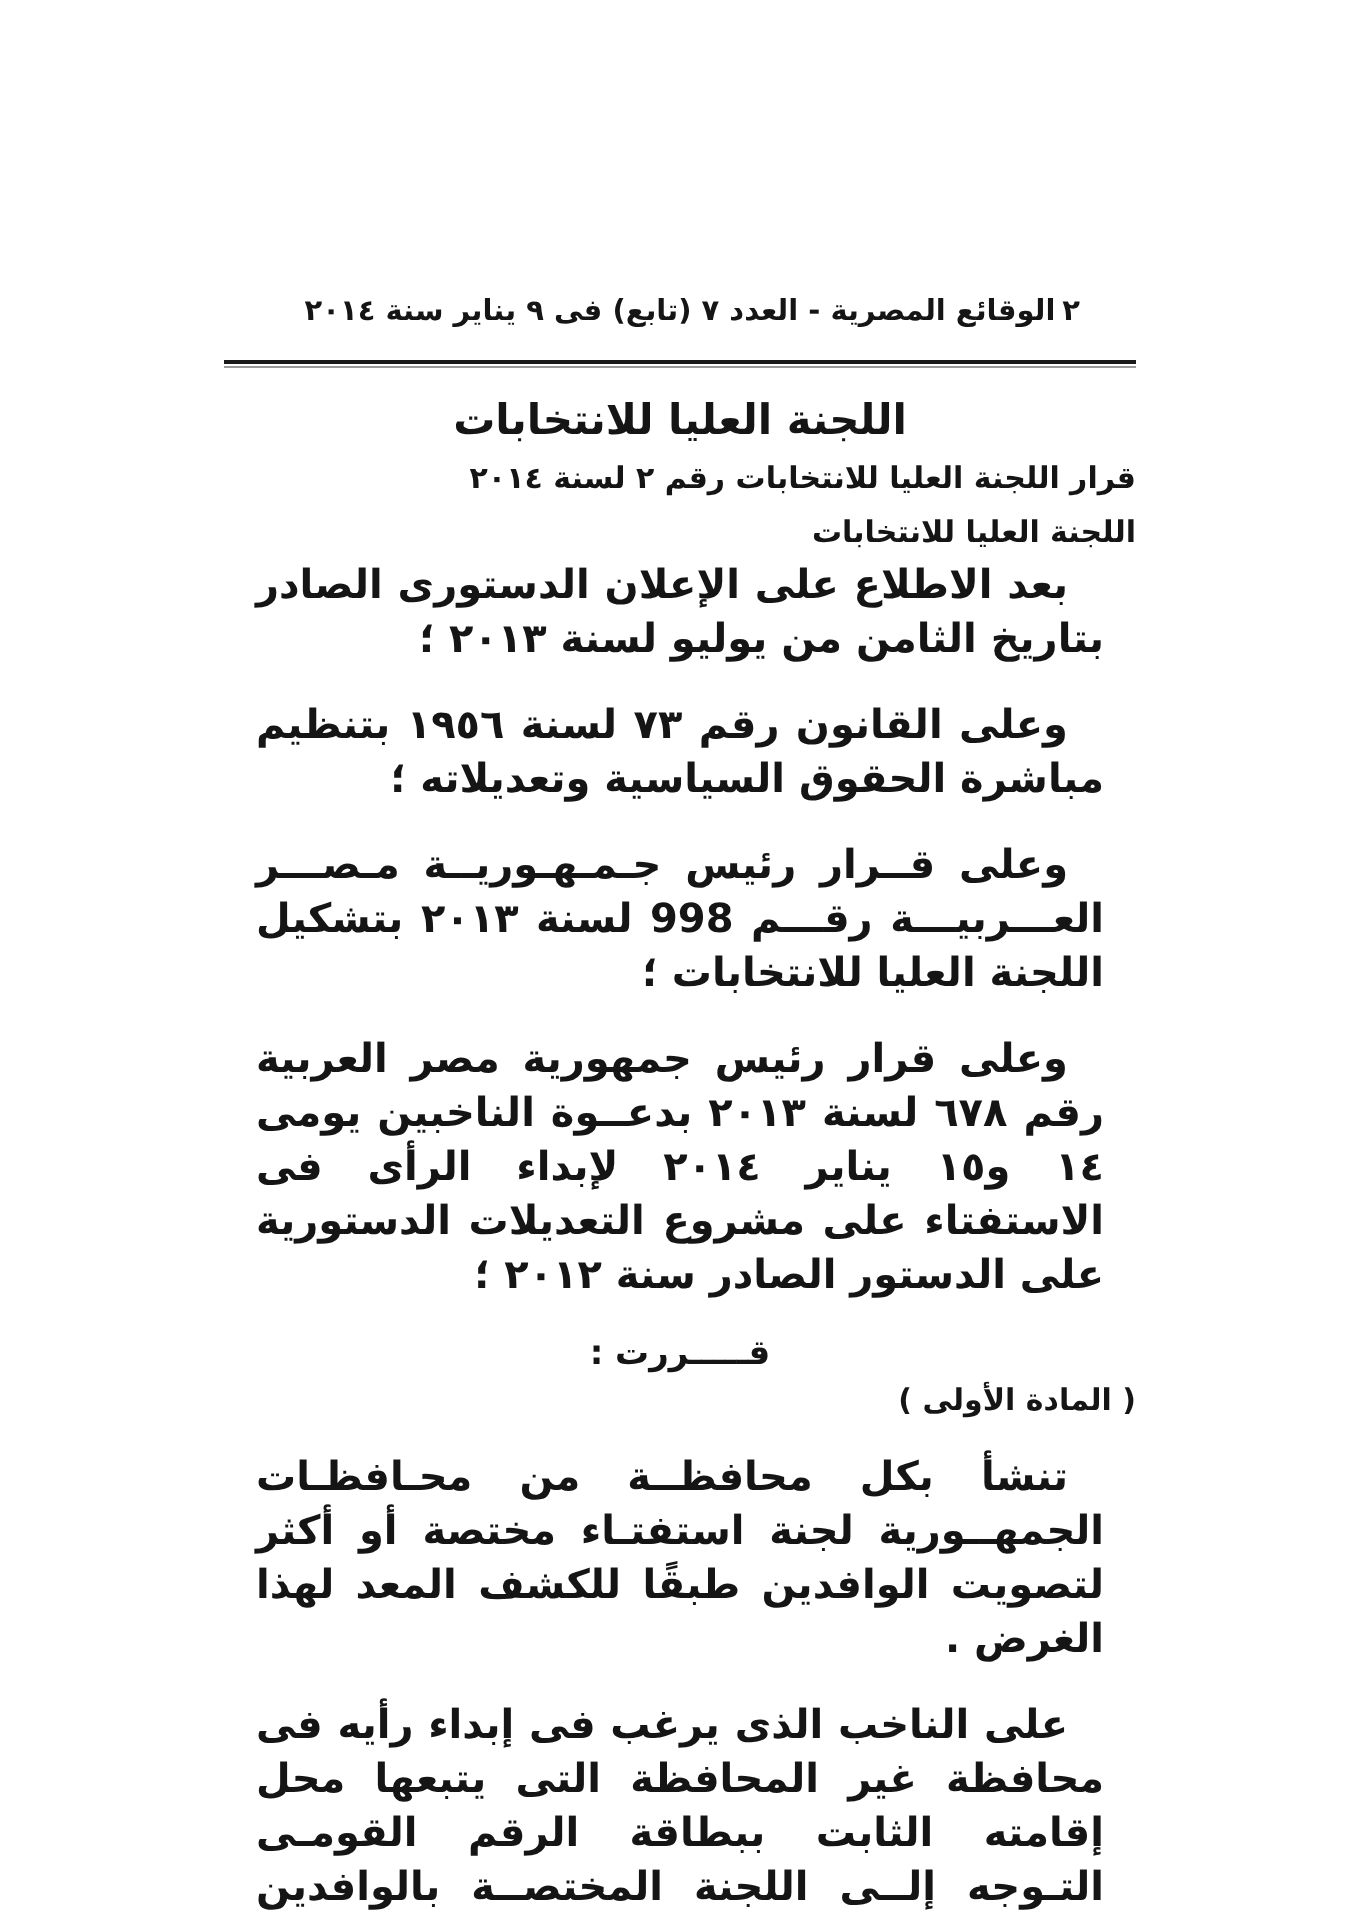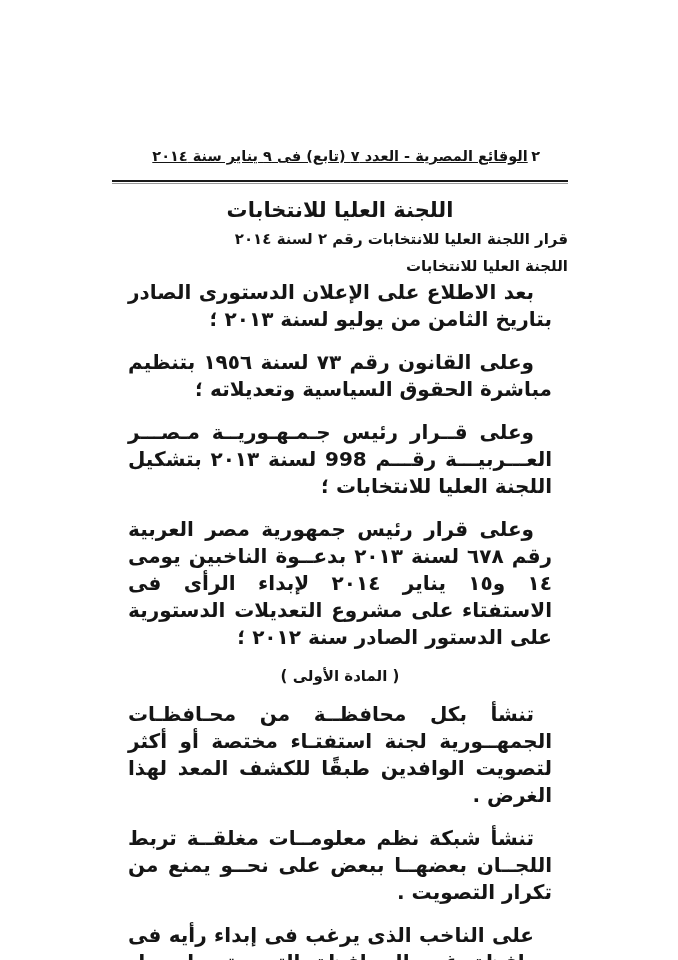--- a/index.html
+++ b/index.html
@@ -24,21 +24,20 @@
     position: relative;
     height: 24px;
     font-size: 14.5px;
     font-weight: bold;
   }
   .issue-line {
     position: absolute;
     right: 0; left: 0;
     text-align: center;
     white-space: nowrap;
-    text-decoration: underline;
   }
   .page-number {
     position: absolute;
     right: 28px;
     top: 0;
   }
   .header-rule {
     margin-top: 8px;
     border-top: 2px solid #1a1a1a;
     border-bottom: 1px solid #9a9a9a;
@@ -75,21 +74,20 @@
     margin-top: 4px;
   }
   .decision-heading {
     margin: 6px 0 0 0;
     text-align: center;
     font-size: 17px;
     font-weight: bold;
   }
   .article-heading {
     margin: 4px 0 0 0;
-    text-align: center;
     font-size: 15px;
     font-weight: bold;
   }
   .article-body {
     margin-top: 2px;
   }
 </style>
 </head>
 <body>
 
@@ -106,21 +104,21 @@
 
   <h2 class="doc-subtitle">قرار اللجنة العليا للانتخابات رقم ٢ لسنة ٢٠١٤</h2>
 
   <p class="opener-heading">اللجنة العليا للانتخابات</p>
 
   <p class="body-par first">بعد الاطلاع على الإعلان الدستورى الصادر بتاريخ الثامن من يوليو لسنة ٢٠١٣ ؛</p>
   <p class="body-par">وعلى القانون رقم ٧٣ لسنة ١٩٥٦ بتنظيم مباشرة الحقوق السياسية وتعديلاته ؛</p>
   <p class="body-par">وعلى قــرار رئيس جـمـهـوريــة مـصـــر العـــربيـــة رقـــم 998 لسنة ٢٠١٣ بتشكيل اللجنة العليا للانتخابات ؛</p>
   <p class="body-par">وعلى قرار رئيس جمهورية مصر العربية رقم ٦٧٨ لسنة ٢٠١٣ بدعــوة الناخبين يومى ١٤ و١٥ يناير ٢٠١٤ لإبداء الرأى فى الاستفتاء على مشروع التعديلات الدستورية على الدستور الصادر سنة ٢٠١٢ ؛</p>
 
+  <p class="decision-heading">قـــــررت :</p>
 
   <h3 class="article-heading">( المادة الأولى )</h3>
   <p class="body-par article-body">تنشأ بكل محافظــة من محـافظـات الجمهــورية لجنة استفتـاء مختصة أو أكثر لتصويت الوافدين طبقًا للكشف المعد لهذا الغرض .</p>
 
-  <p class="body-par article-body">تنشأ شبكة نظم معلومــات مغلقــة تربط اللجــان بعضهــا ببعض على نحــو يمنع من تكرار التصويت .</p>
 
   <p class="body-par article-body">على الناخب الذى يرغب فى إبداء رأيه فى محافظة غير المحافظة التى يتبعها محل إقامته الثابت ببطاقة الرقم القومـى التـوجه إلــى اللجنة المختصــة بالوافدين بتلك المحافظة ، حيث يقوم رئيس اللجنة بعد التحقق من شخصيته بالتأكد من قيده فى قاعدة بيانات الناخبين قبل السماح له بالإدلاء بصوته ، على أن يقوم أمين اللجنة بإثبات البيانات الواردة بالرقم القومى فى كشف مستقل يحرر من نسختين يوقع عليهما رئيس اللجنة وأعضاؤها وأمين اللجنة ، مع إلزام الناخب بغمس إصبعه فى الحبر الفسفورى .</p>
 
 </div>
 
 </body></html>

